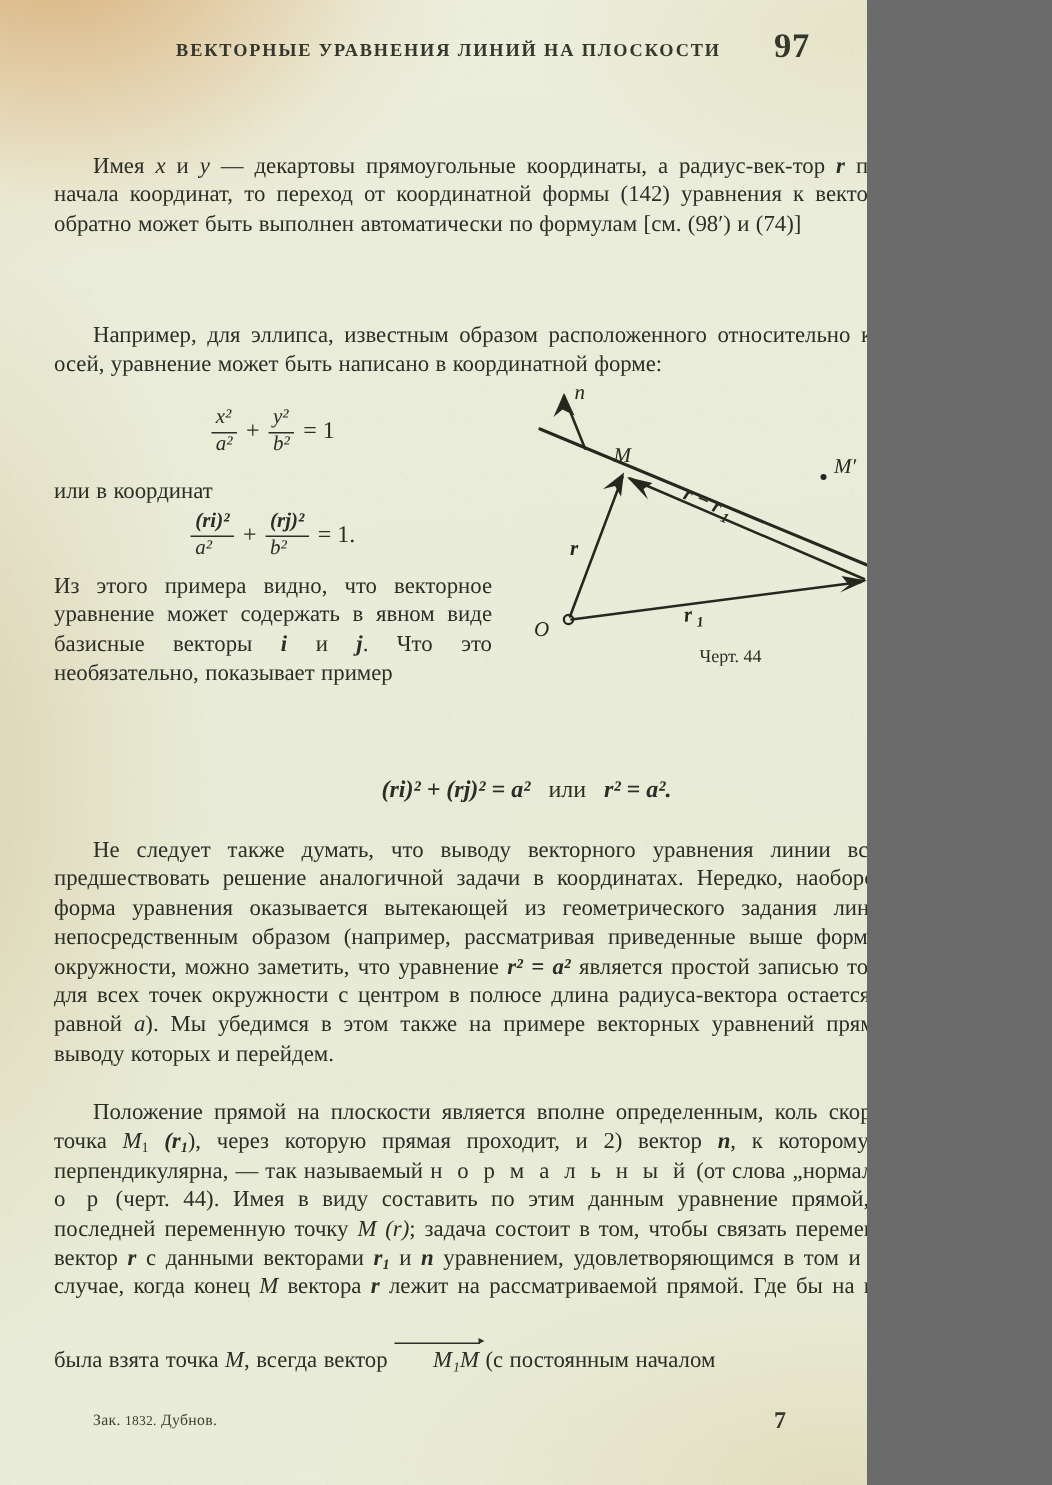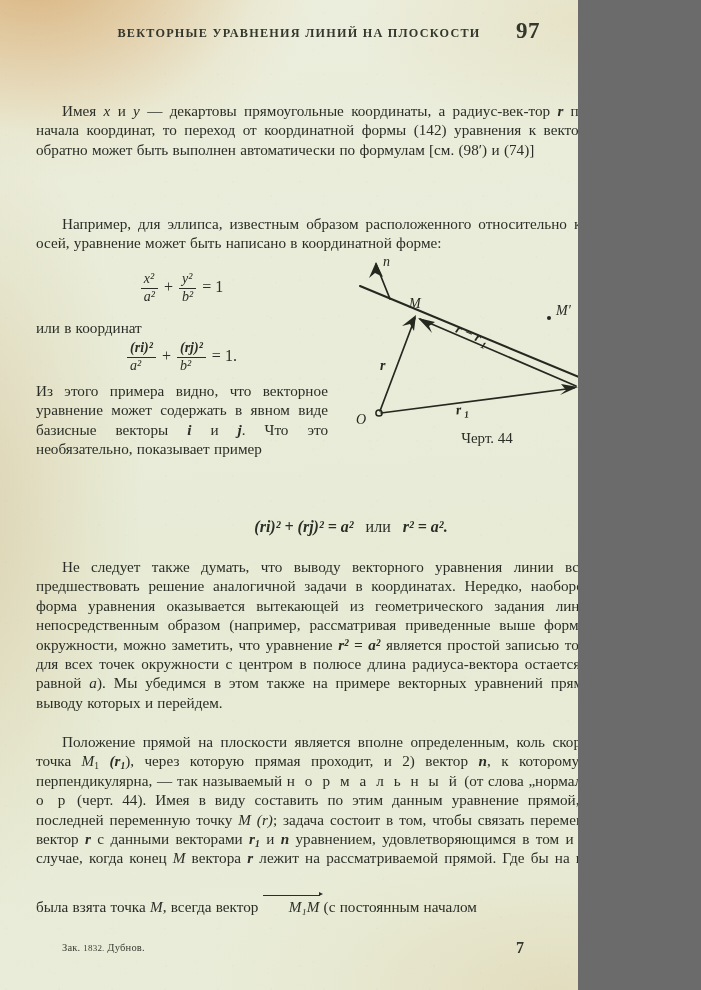--- a/index.html
+++ b/index.html
@@ -141,21 +141,21 @@
     width: 344px;
     height: 212px;
   }
   #figure svg { display: block; }
   .figcap {
     position: absolute;
     left: 352px;
     top: 430px;
     width: 270px;
     text-align: center;
-    font-size: 15px;
+    font-size: 12px;
     color: #2a2e26;
   }
 
   
   .footer-left {
     position: absolute;
     left: 62px; bottom: 37px;
     font-size: 10.5px;
     color: #3a3e33;
     letter-spacing: .2px;

